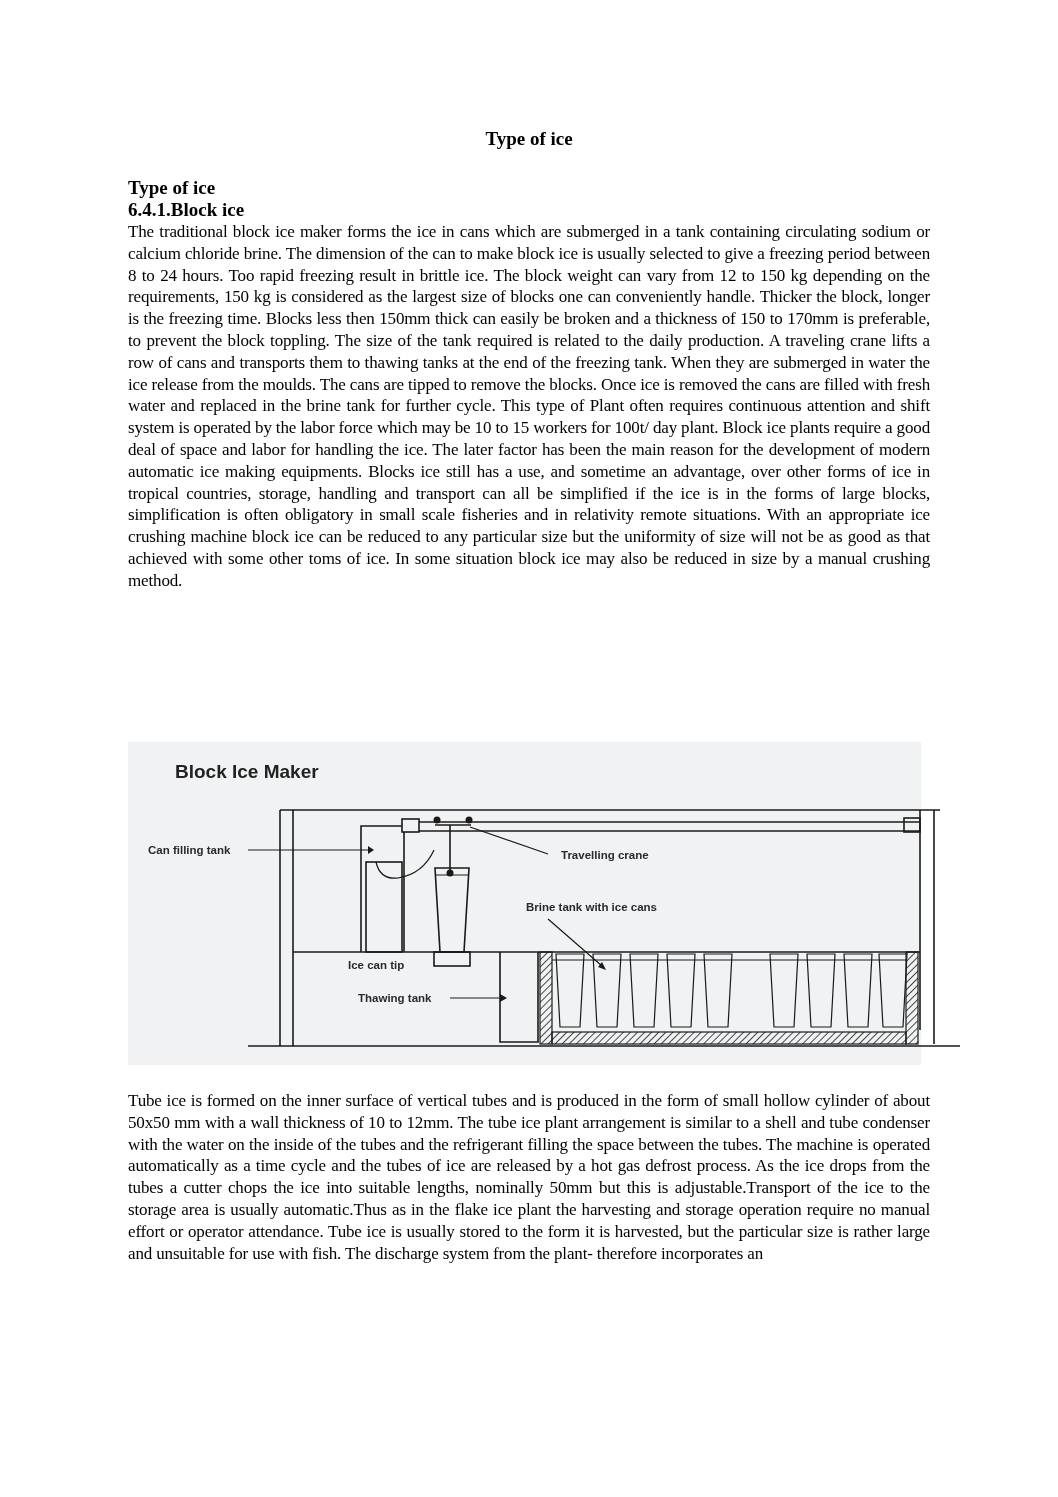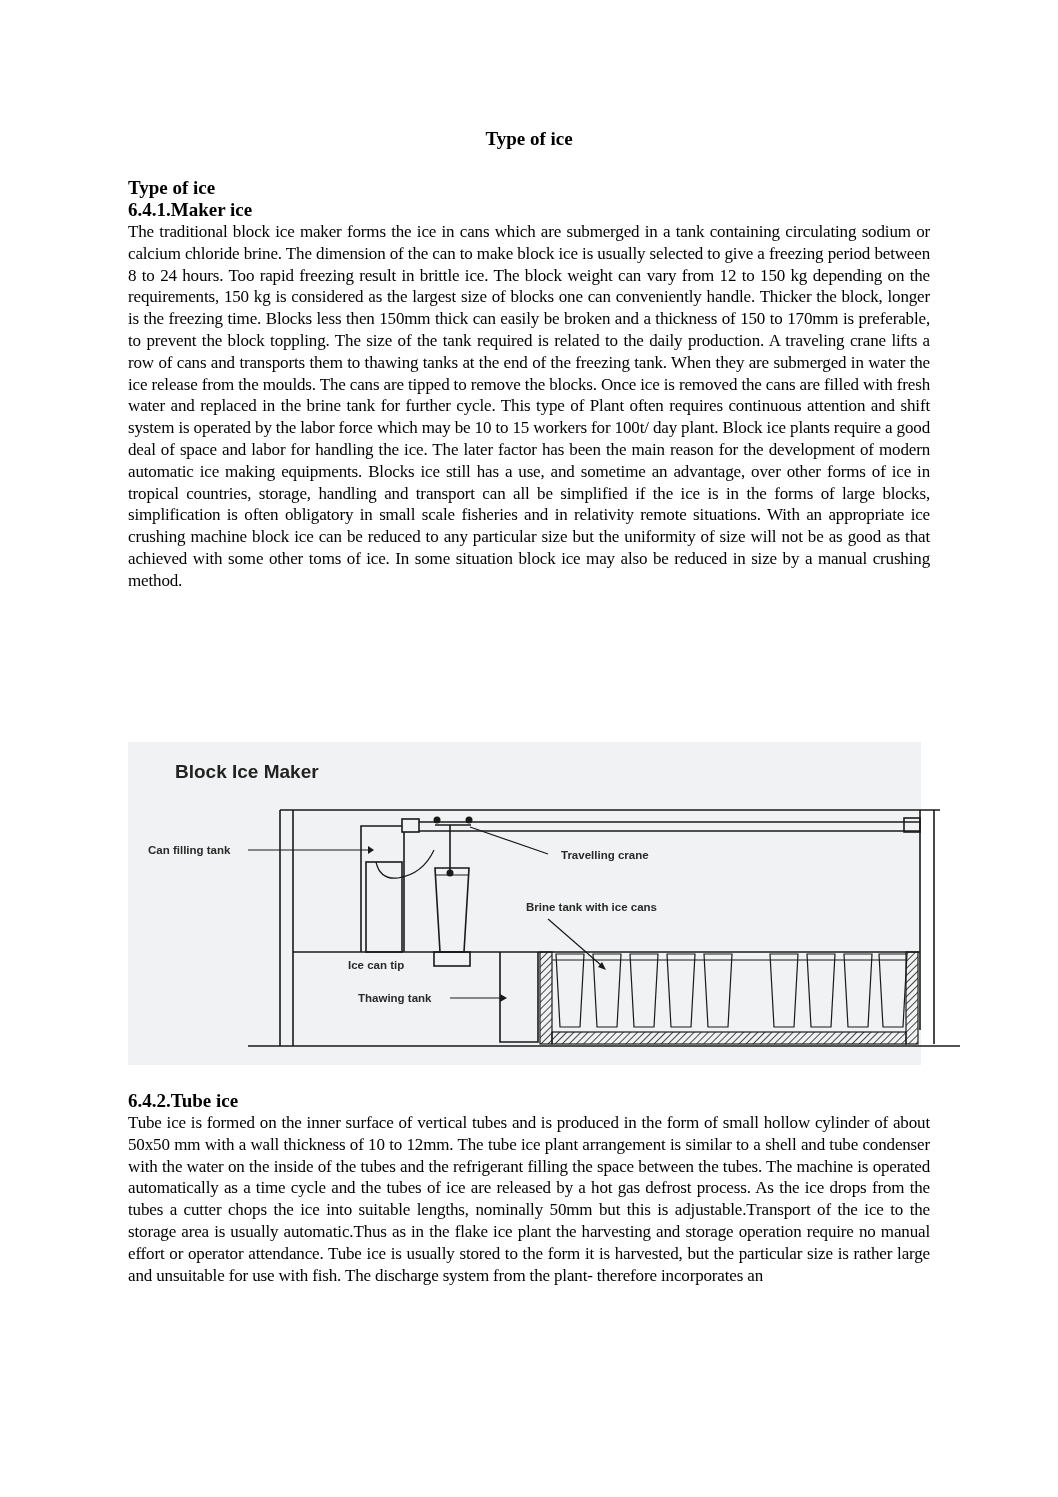--- a/index.html
+++ b/index.html
@@ -36,21 +36,21 @@
     position: absolute; left: 128px; top: 1090px; width: 802px;
   }
 </style>
 </head>
 <body>
 
 <div class="page-title">Type of ice</div>
 
 <div class="content">
   <p class="h">Type of ice</p>
-  <p class="h">6.4.1.Maker ice</p>
+  <p class="h">6.4.1.Block ice</p>
   <p class="p">The traditional block ice maker forms the ice in cans which are submerged in a tank containing circulating sodium or calcium chloride brine. The dimension of the can to make block ice is usually selected to give a freezing period between 8 to 24 hours. Too rapid freezing result in brittle ice. The block weight can vary from 12 to 150 kg depending on the requirements, 150 kg is considered as the largest size of blocks one can conveniently handle. Thicker the block, longer is the freezing time. Blocks less then 150mm thick can easily be broken and a thickness of 150 to 170mm is preferable, to prevent the block toppling. The size of the tank required is related to the daily production. A traveling crane lifts a row of cans and transports them to thawing tanks at the end of the freezing tank. When they are submerged in water the ice release from the moulds. The cans are tipped to remove the blocks. Once ice is removed the cans are filled with fresh water and replaced in the brine tank for further cycle. This type of Plant often requires continuous attention and shift system is operated by the labor force which may be 10 to 15 workers for 100t/ day plant. Block ice plants require a good deal of space and labor for handling the ice. The later factor has been the main reason for the development of modern automatic ice making equipments. Blocks ice still has a use, and sometime an advantage, over other forms of ice in tropical countries, storage, handling and transport can all be simplified if the ice is in the forms of large blocks, simplification is often obligatory in small scale fisheries and in relativity remote situations. With an appropriate ice crushing machine block ice can be reduced to any particular size but the uniformity of size will not be as good as that achieved with some other toms of ice. In some situation block ice may also be reduced in size by a manual crushing method.</p>
 </div>
 
 <div class="figure">
   <svg width="832" height="323" viewBox="0 0 832 323">
     <defs>
       <pattern id="hatch" width="5" height="5" patternUnits="userSpaceOnUse" patternTransform="rotate(45)">
         <line x1="0" y1="0" x2="0" y2="5" stroke="#1a1a1a" stroke-width="1.6"></line>
       </pattern>
     </defs>
@@ -126,15 +126,14 @@
 
     <text class="fig-label" x="220" y="227">Ice can tip</text>
 
     <text class="fig-label" x="230" y="260">Thawing tank</text>
     <line class="ln2" x1="322" y1="256" x2="372" y2="256"></line>
     <polygon points="372,252 379,256 372,260" fill="#1a1a1a"></polygon>
   </svg>
 </div>
 
 <div class="section2">
-  <p class="h">6.4.2.Tube ice</p>
   <p class="p">Tube ice is formed on the inner surface of vertical tubes and is produced in the form of small hollow cylinder of about 50x50 mm with a wall thickness of 10 to 12mm. The tube ice plant arrangement is similar to a shell and tube condenser with the water on the inside of the tubes and the refrigerant filling the space between the tubes. The machine is operated automatically as a time cycle and the tubes of ice are released by a hot gas defrost process. As the ice drops from the tubes a cutter chops the ice into suitable lengths, nominally 50mm but this is adjustable.Transport of the ice to the storage area is usually automatic.Thus as in the flake ice plant the harvesting and storage operation require no manual effort or operator attendance. Tube ice is usually stored to the form it is harvested, but the particular size is rather large and unsuitable for use with fish. The discharge system from the plant- therefore incorporates an</p>
 </div>
 
 </body></html>

